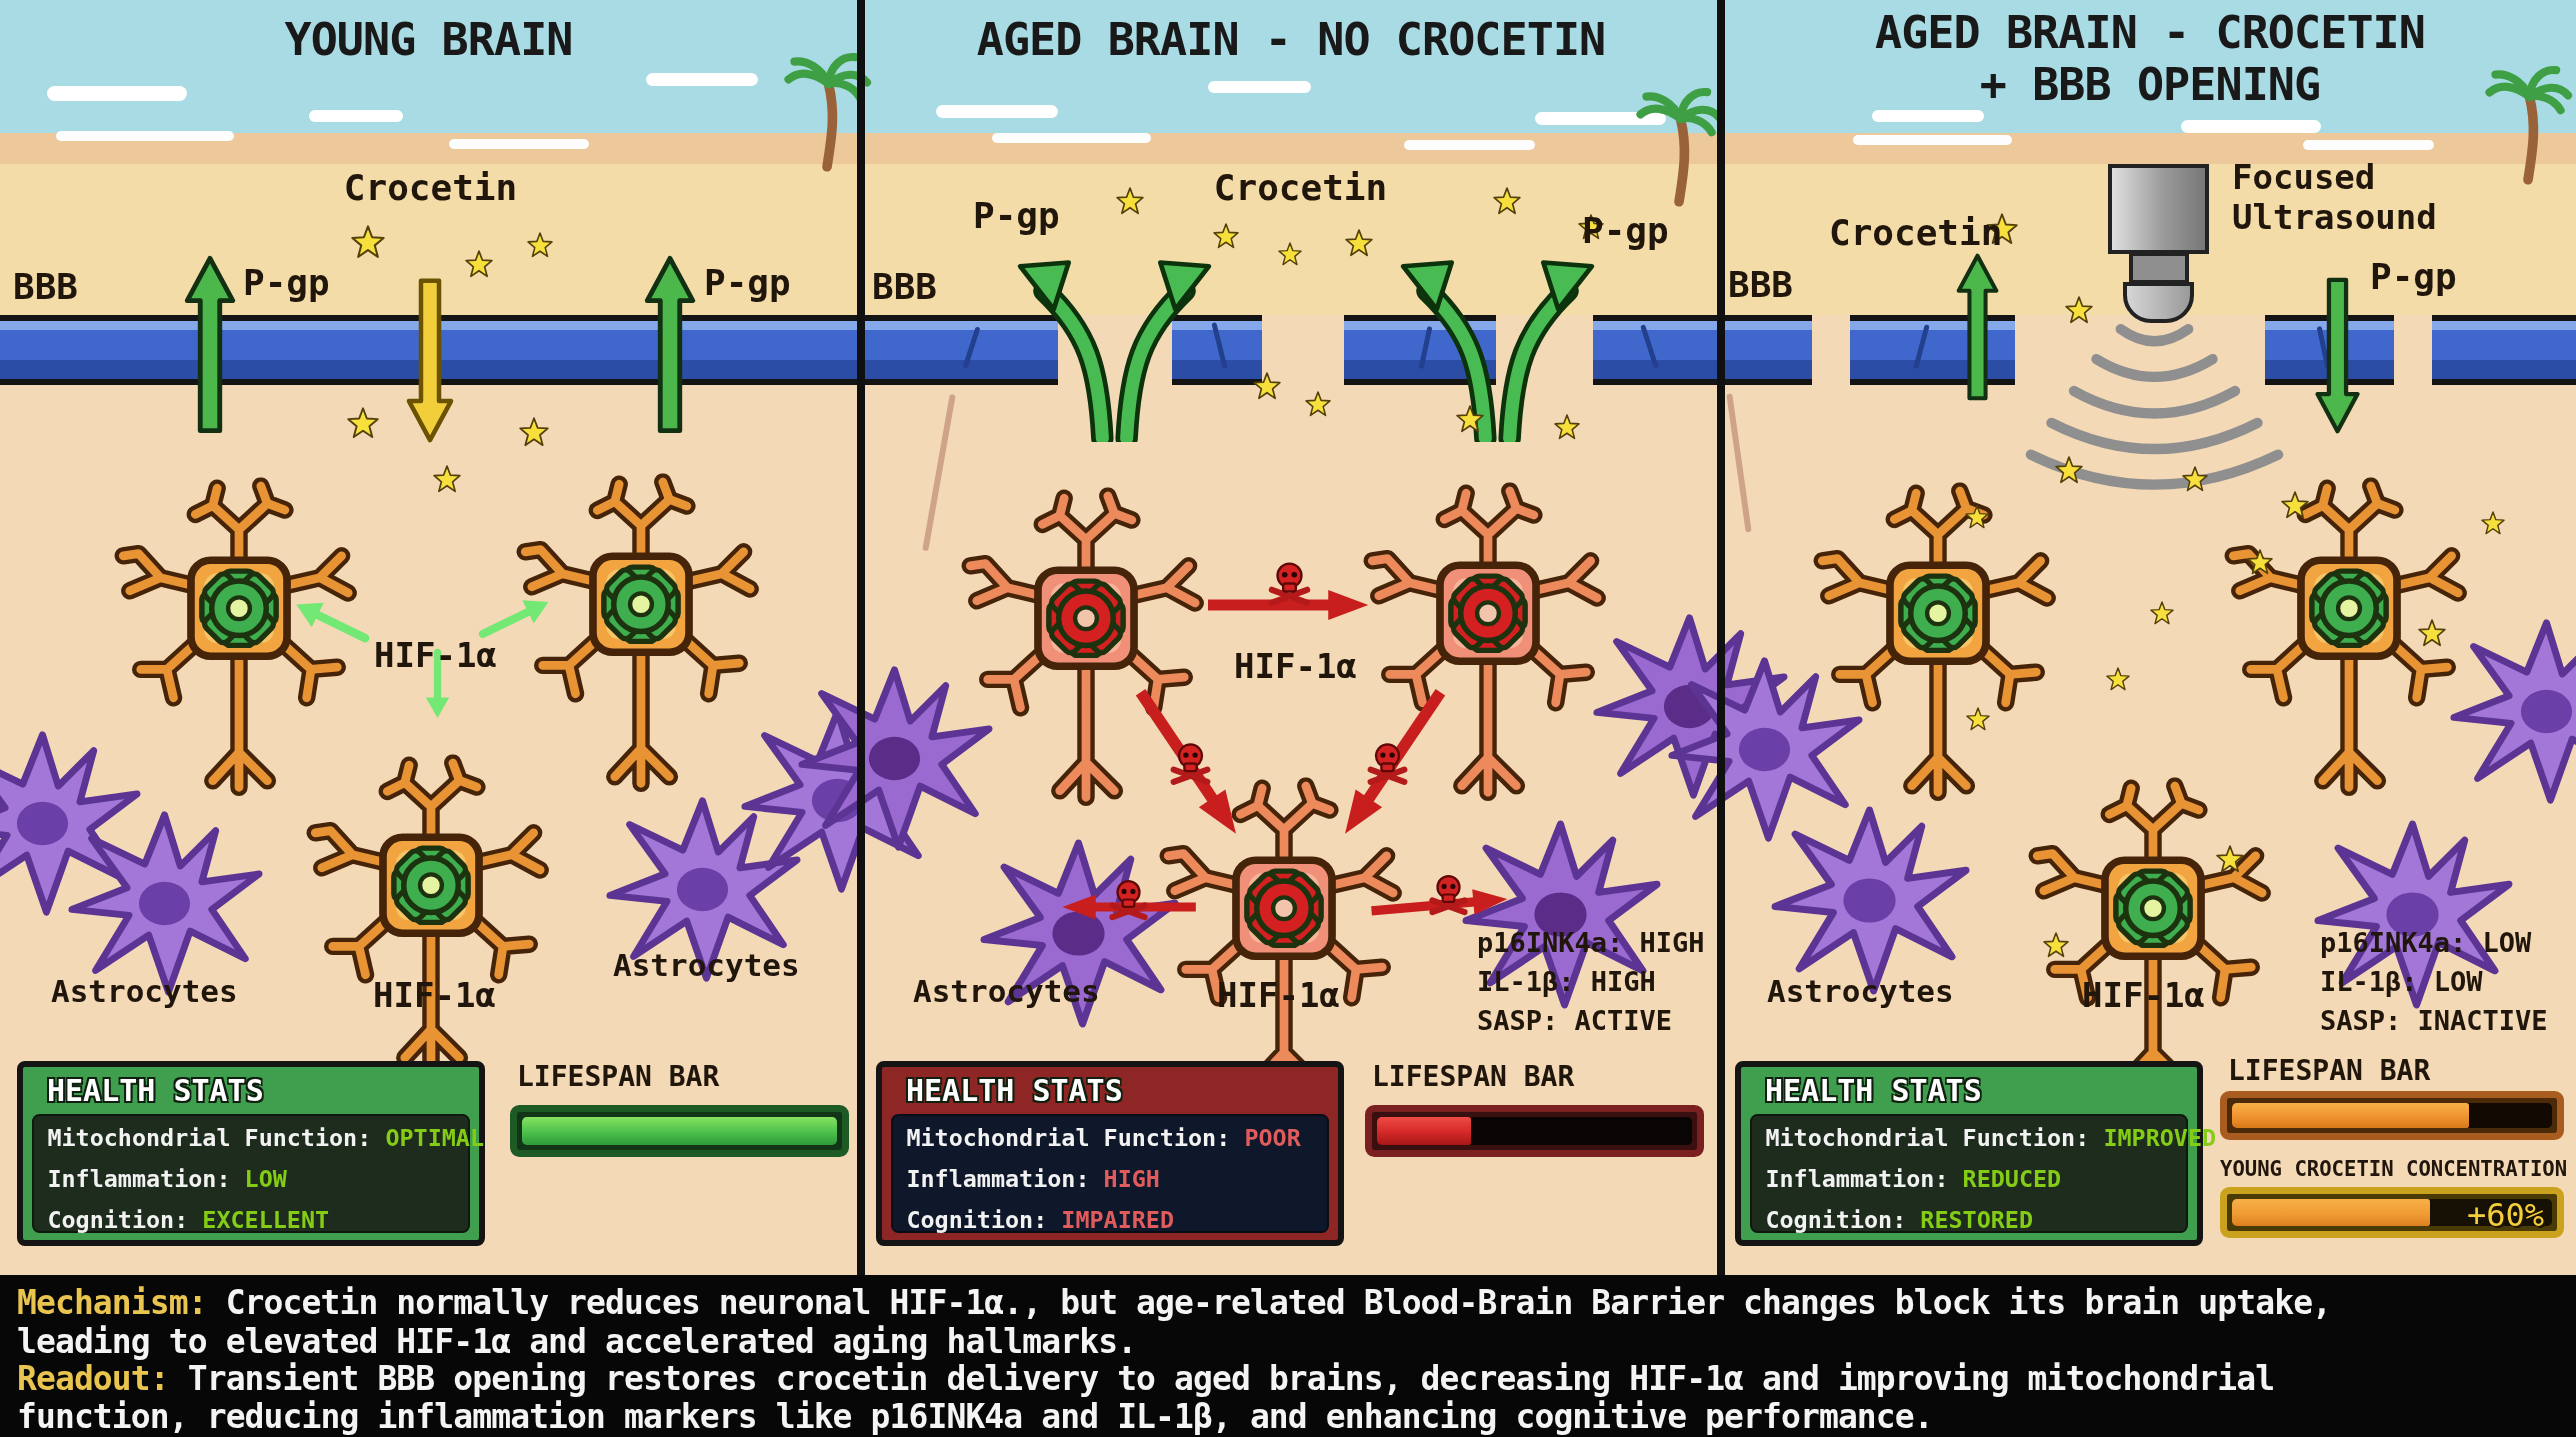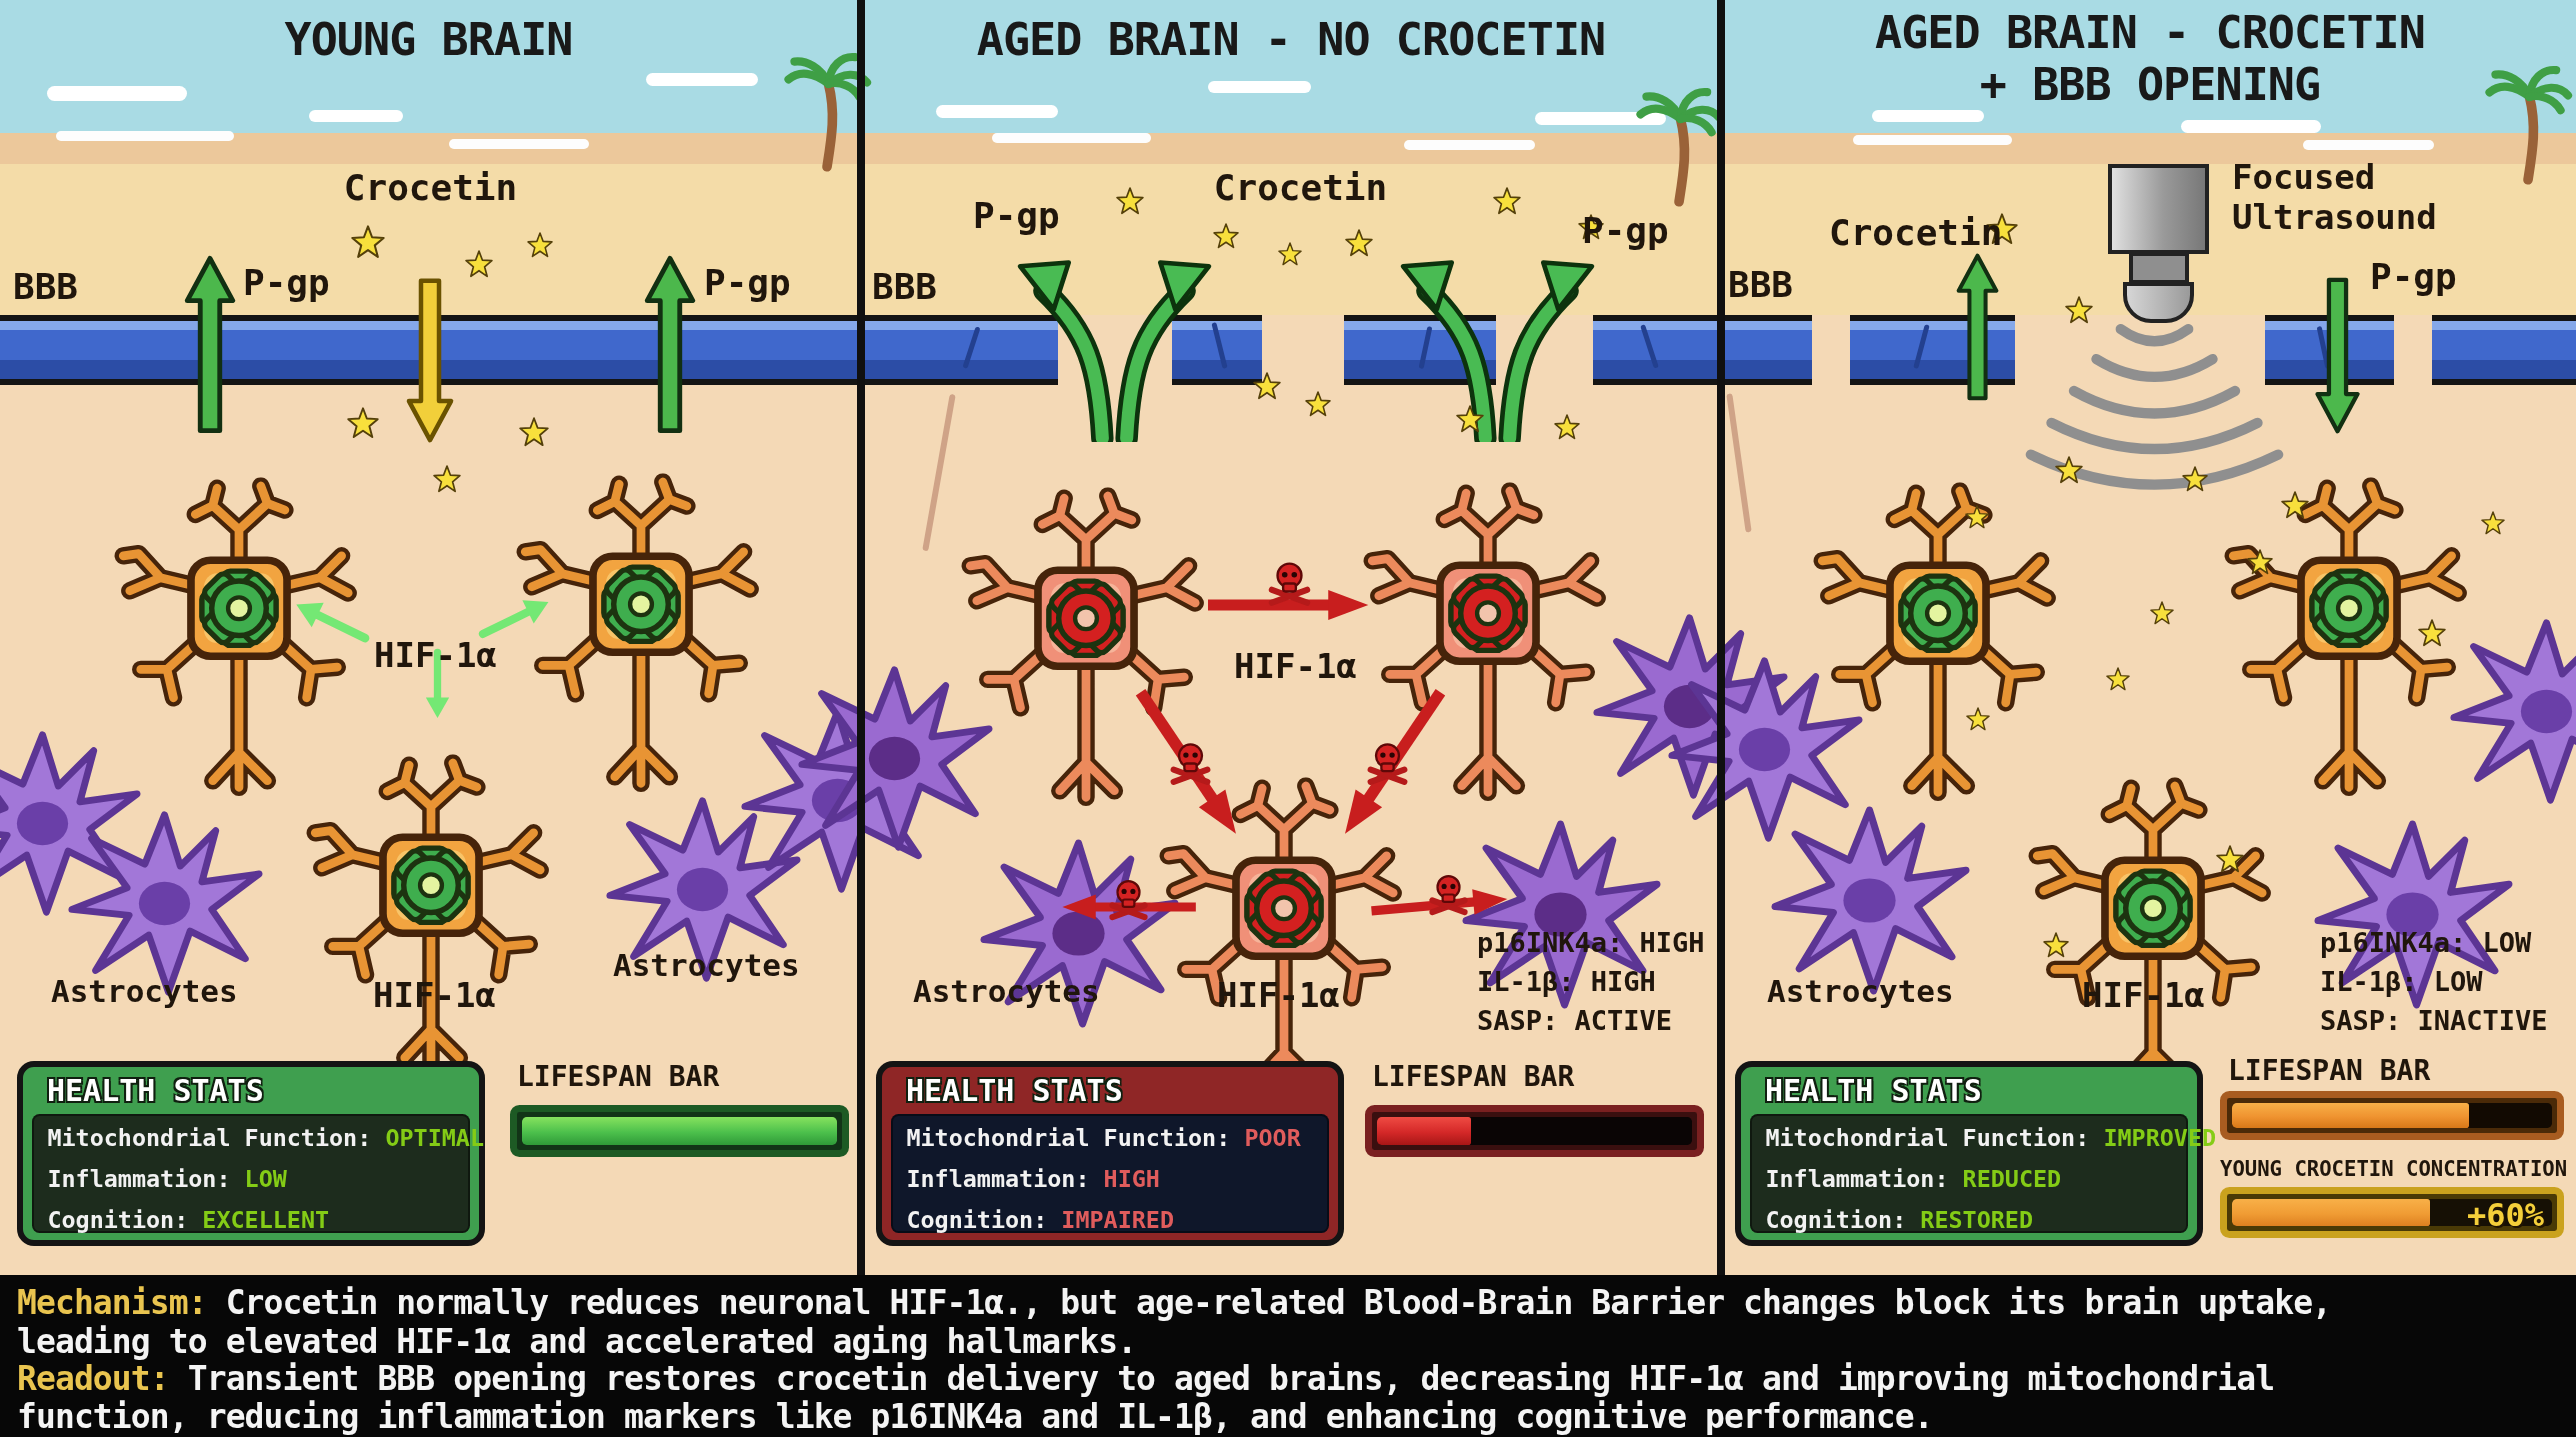--- a/index.html
+++ b/index.html
@@ -18,21 +18,21 @@
     background:linear-gradient(180deg,#85a8ea 0%,#85a8ea 16%,#4068cc 16%,#4068cc 68%,#2c4da6 68%,#2c4da6 100%);z-index:2;}
   .bbb-crack{background:#23408f;z-index:3;border-radius:2.8px;}
   .tissue-crack{background:#cfa387;z-index:1;border-radius:3.7px;}
   .divider{top:0;width:7.5px;height:1275px;background:#101010;z-index:9;}
   
   .title{font-weight:bold;font-size:45px;color:#191919;text-align:center;letter-spacing:-0.9px;z-index:8;}
   .lbl{font-weight:bold;color:#20160c;z-index:8;white-space:nowrap;}
   .lbl38{font-size:36px;} .lbl36{font-size:34px;} .lbl34{font-size:31px;}
   .marker-line{font-weight:bold;font-size:27px;color:#20160c;z-index:8;white-space:nowrap;}
   
-  .health{width:468px;height:185px;border:6.6px solid #141414;border-radius:17px;z-index:8;box-sizing:border-box;}
+  .health{width:468px;height:185px;border:6.6px solid #141414;border-radius:8px;z-index:8;box-sizing:border-box;}
   .health.green{background:#3f9f4f;}
   .health.red{background:#8f2626;}
   .health-title{position:absolute;left:24px;top:5.6px;font-weight:bold;font-size:30px;color:#fff;
     text-shadow:1.9px 1.9px 0 #102010,-1.9px 1.9px 0 #102010,1.9px -1.9px 0 #102010,-1.9px -1.9px 0 #102010;}
   .health-inner{position:absolute;left:9.4px;top:47px;right:9.4px;bottom:7.5px;border-radius:7.5px;border:2.8px solid rgba(0,0,0,.45);}
   .health.green .health-inner{background:#1d2c1d;}
   .health.red .health-inner{background:#0f172a;}
   .stat-row{position:absolute;left:13px;font-weight:bold;font-size:23.4px;color:#f2f2f2;white-space:nowrap;}
   .health.green .stat-value{color:#84cc16;}
   .health.red .stat-value{color:#e05c5c;}
@@ -46,21 +46,21 @@
   .bar.green .fill{background:linear-gradient(180deg,#86e25e 0%,#4cc04c 55%,#2f9a38 100%);}
   .bar.redbar{border:7.5px solid #7a2020;background:#3a0f0f;}
   .bar.redbar .track{background:#0a0505;}
   .bar.redbar .fill{background:linear-gradient(180deg,#ef4b43 0%,#d42828 55%,#a81616 100%);}
   .bar.orange{border:7.5px solid #a85c20;background:#4a2a08;}
   .bar.orange .track{background:#120a02;}
   .bar.orange .fill{background:linear-gradient(180deg,#f8b048 0%,#ef9330 55%,#d87818 100%);}
   .bar.gold{border:7.5px solid #caa21e;background:#4a3a06;}
   .bar.gold .track{background:#161005;}
   .bar.gold .fill{background:linear-gradient(180deg,#f8b048 0%,#f09c34 55%,#dd8020 100%);}
-  .bar-value{position:absolute;right:13px;top:1.9px;font-weight:bold;font-size:32px;color:#f4cf3a;
+  .bar-value{position:absolute;right:13px;top:1.9px;font-weight:normal;font-size:32px;color:#f4cf3a;
     text-shadow:1.9px 1.9px 0 #201402;z-index:2;}
   
   .footer{left:0;top:1275px;width:2576px;height:163px;background:#070707;z-index:10;}
   .fline{position:absolute;left:17px;font-weight:bold;font-size:33px;color:#f4f4f4;white-space:nowrap;letter-spacing:-0.9px;}
   .flabel{color:#e9c44f;}
   
   .transducer-top{width:101px;height:90px;background:linear-gradient(90deg,#e0e0e0,#9a9a9a 55%,#787878);
     border:4.7px solid #222;box-sizing:border-box;z-index:5;}
   .transducer-neck{width:60px;height:32px;background:#8f8f8f;border:4.7px solid #222;box-sizing:border-box;z-index:5;}
   .transducer-foot{width:71px;height:41px;background:linear-gradient(90deg,#d6d6d6,#9a9a9a);

